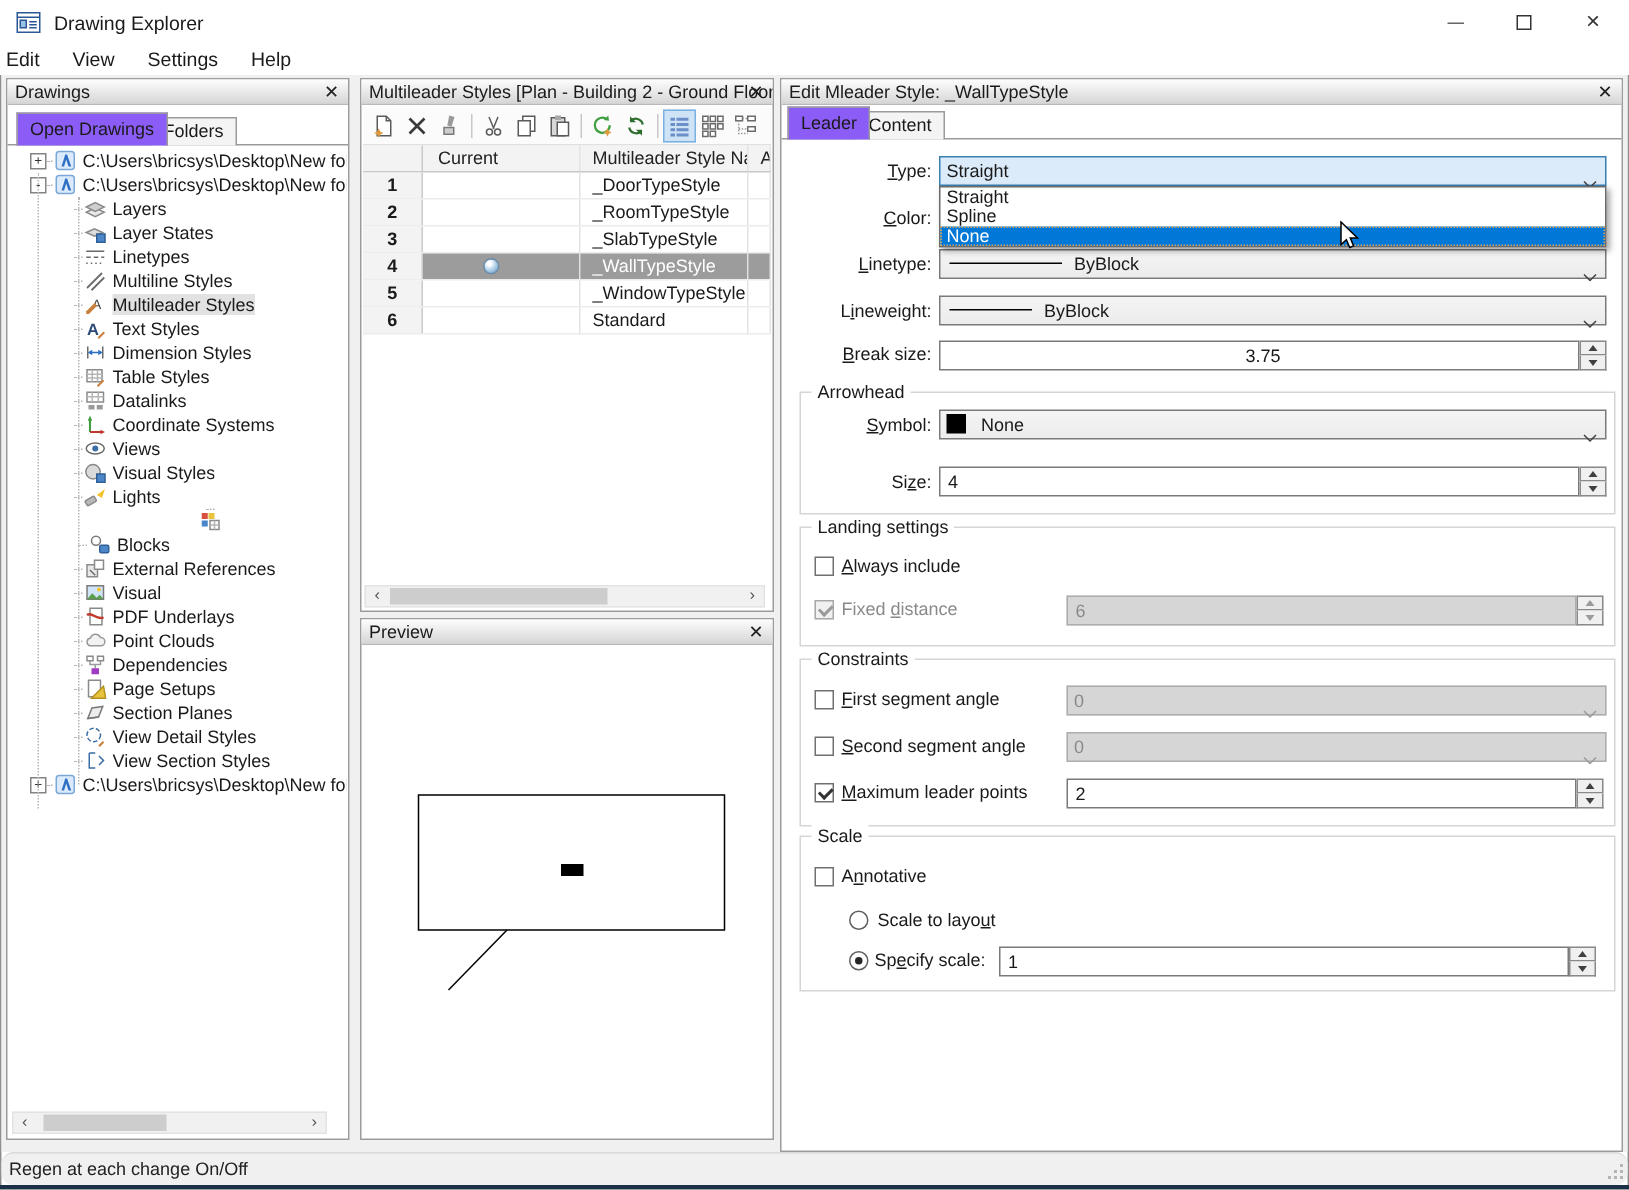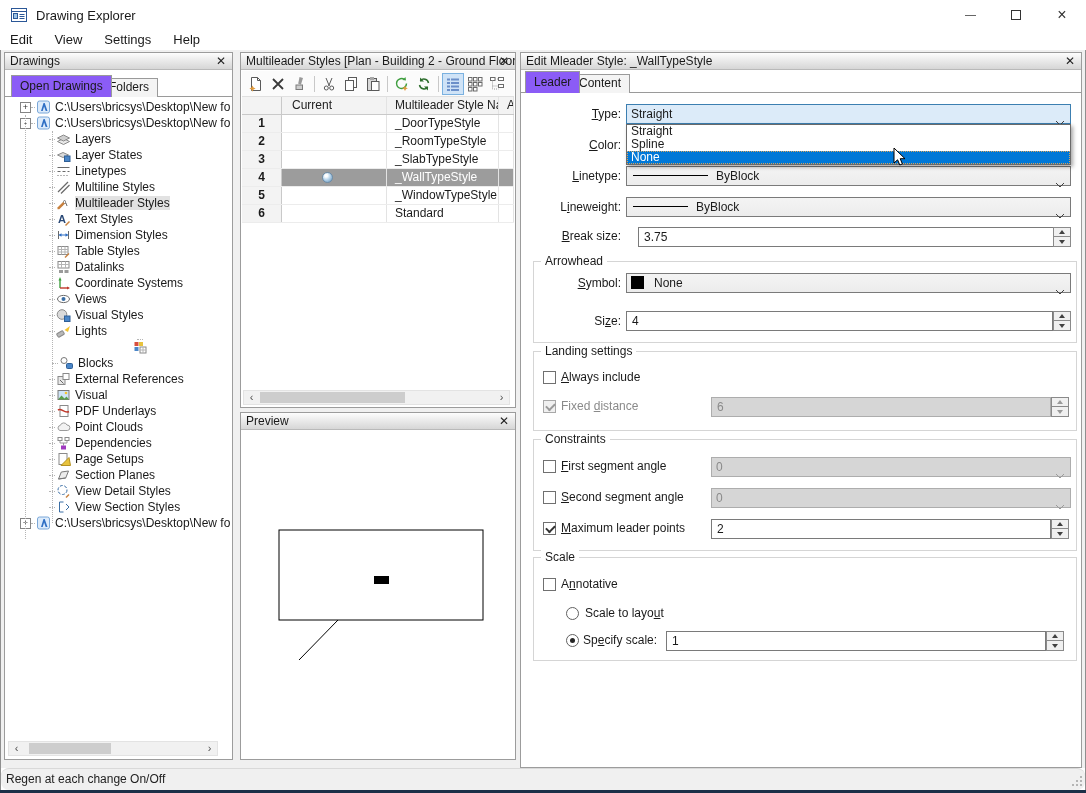--- a/index.html
+++ b/index.html
@@ -12,21 +12,21 @@
   
   .titlebar{position:absolute;left:0;top:0;right:0;height:30px;background:#fff;display:flex;align-items:center;}
   .titlebar .appicon{margin-left:10px;width:18px;height:18px;}
   .titlebar .ttl{margin-left:8px;font-size:13px;}
   .winbtns{position:absolute;right:1px;top:0;height:30px;display:flex;}
   .winbtn{width:46px;height:30px;display:flex;align-items:center;justify-content:center;color:#333;font-size:13px;}
   .maxglyph{width:10px;height:10px;border:1px solid #333;display:block;}
   .minglyph{width:11px;height:1px;background:#666;display:block;}
   .menubar{position:absolute;left:0;top:30px;right:0;height:20px;background:#fff;display:flex;align-items:center;font-size:13px;}
   .menuitem{padding:0 11px;height:20px;line-height:20px;}
-  .menuitem:first-child{padding-left:10px;}
+  .menuitem:first-child{padding-left:4px;}
   .workspace{position:absolute;left:1px;top:50px;right:1px;height:718px;background:#f0f0f0;}
   .statusbar{position:absolute;left:1px;right:1px;top:768px;height:22px;background:#f0f0f0;border-top:1px solid #d9d9d9;line-height:21px;padding-left:5px;color:#222;border-radius:8px;}
   .grip{position:absolute;right:3px;bottom:4px;width:10px;height:10px;}
   .grip i{position:absolute;width:2px;height:2px;background:#b5b5b5;}
   .bottomstrip{position:absolute;left:0;right:0;bottom:0;height:3px;background:#1b2f47;}
   
   .panel{position:absolute;background:#fff;border:1px solid #9c9c9c;}
   .ptitle{position:absolute;left:0;right:0;top:0;height:17px;background:linear-gradient(#fdfdfd,#d6d6d6);border-bottom:1px solid #b9b9b9;line-height:16px;padding:0 20px 0 5px;white-space:nowrap;overflow:hidden;}
   .pclose{position:absolute;right:4px;top:1px;width:14px;height:14px;line-height:14px;text-align:center;font-size:12px;color:#222;}
   
@@ -575,21 +575,21 @@
 
   <div class="flabel" style="left:0;top:147px;">L<u>i</u>neweight:</div>
   <div class="combo" style="left:105px;top:144px;width:445px;">
     <span class="lineglyph" style="width:55px;"></span><span>ByBlock</span>
     <span class="chev"><svg width="10" height="6" viewBox="0 0 10 6">
           <path d="M1 1l4 4 4-4" fill="none" stroke="#404040"></path>
         </svg></span>
   </div>
 
   <div class="flabel" style="left:0;top:176px;"><u>B</u>reak size:</div>
-  <div class="tinput" style="left:117px;top:174px;width:427px;">3.75</div>
+  <div class="tinput" style="left:105px;top:174px;width:427px;text-align:center;">3.75</div>
   <div class="spin" style="left:532px;top:174px;">
     <span class="spinbtn up">
         <i class="tri-up"></i>
       </span>
     <span class="spinbtn dn">
         <i class="tri-dn"></i>
       </span>
   </div>
 
   <div class="gbox" style="left:12px;top:208px;width:544px;height:82px;"></div>

